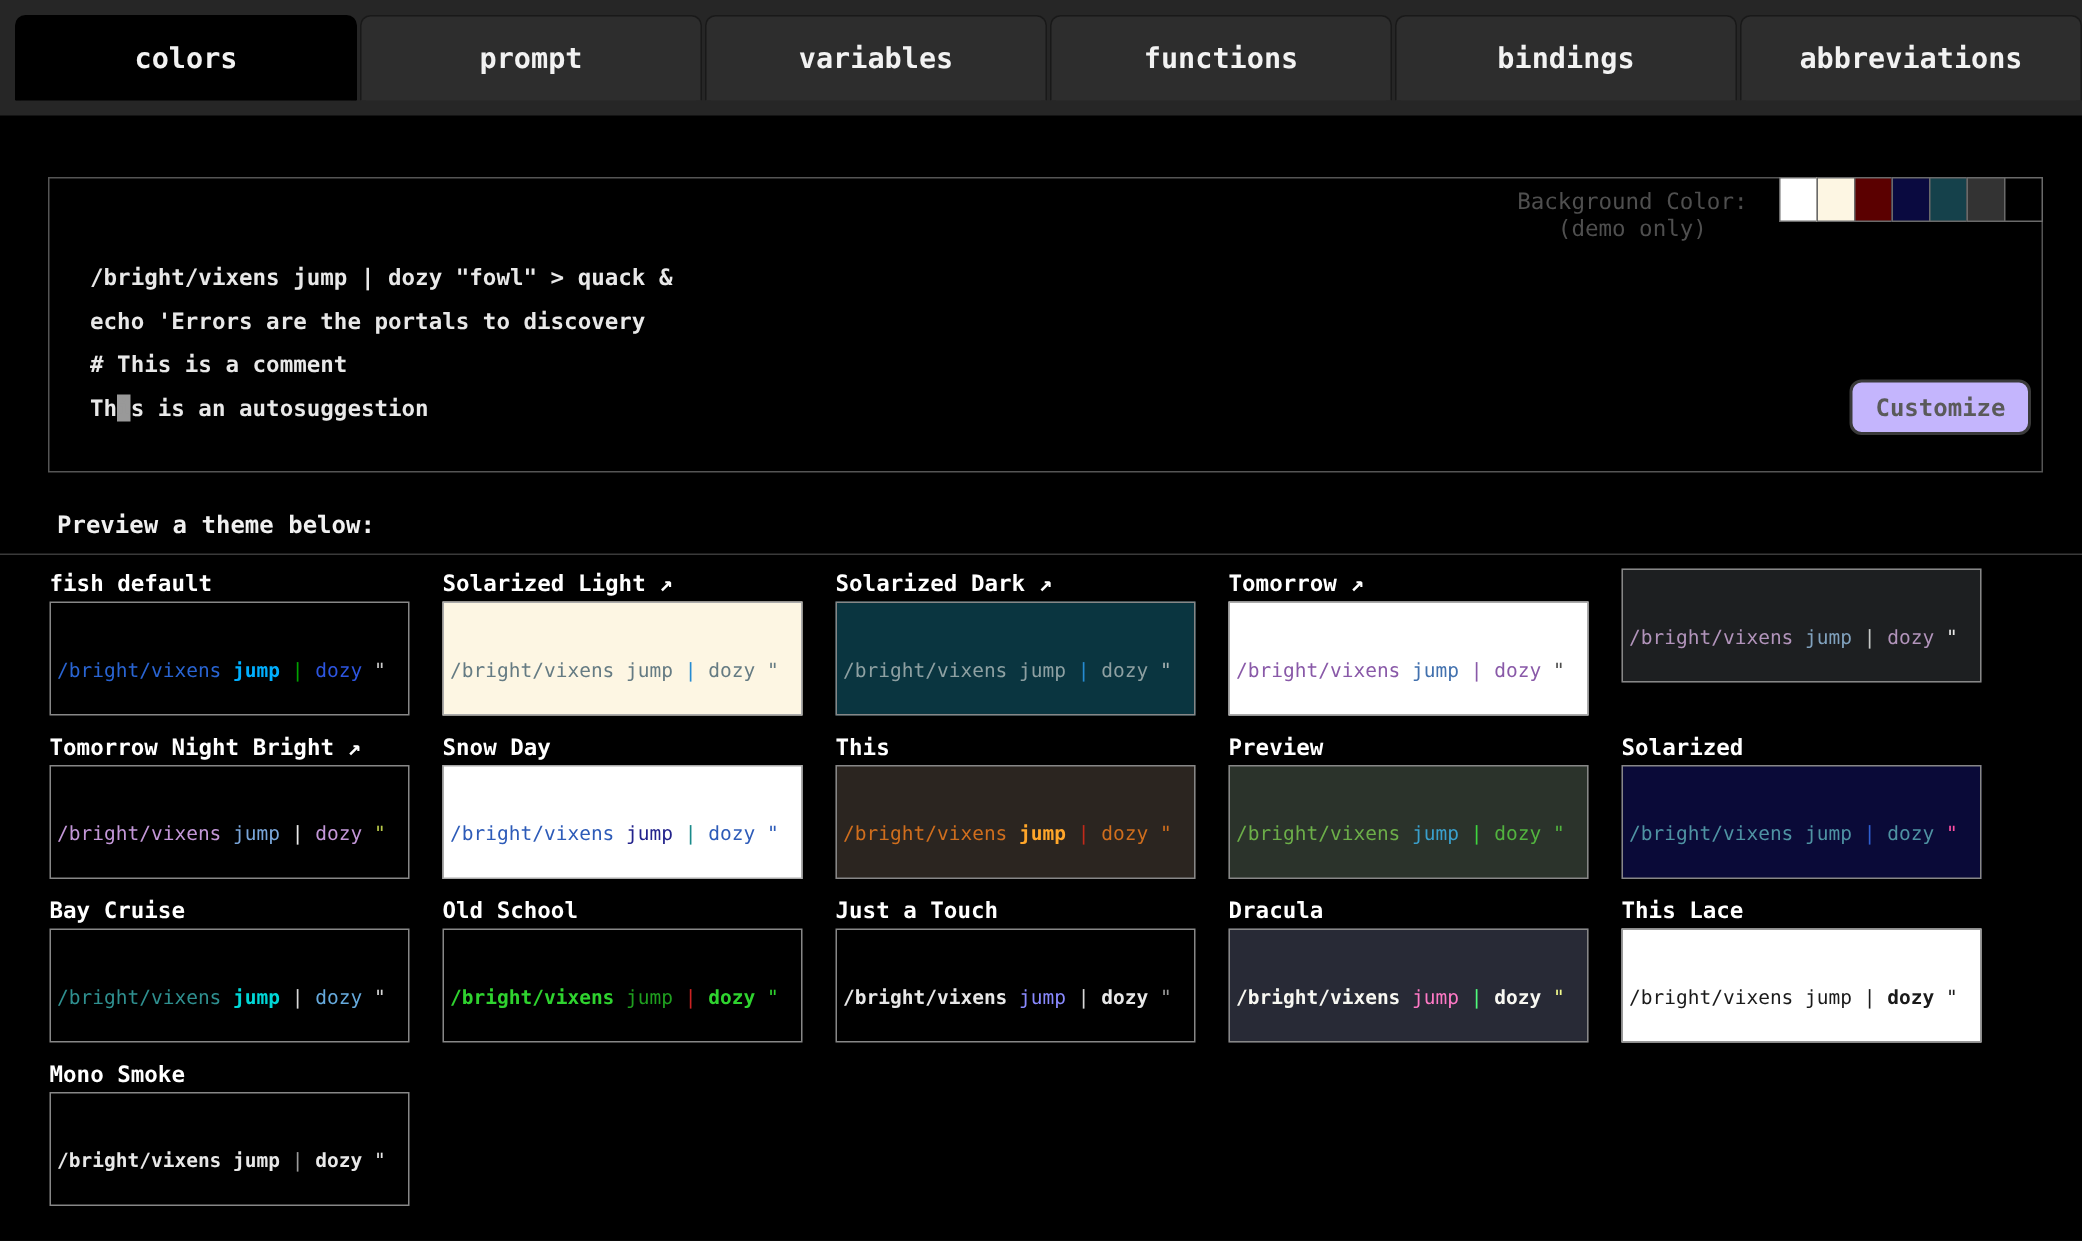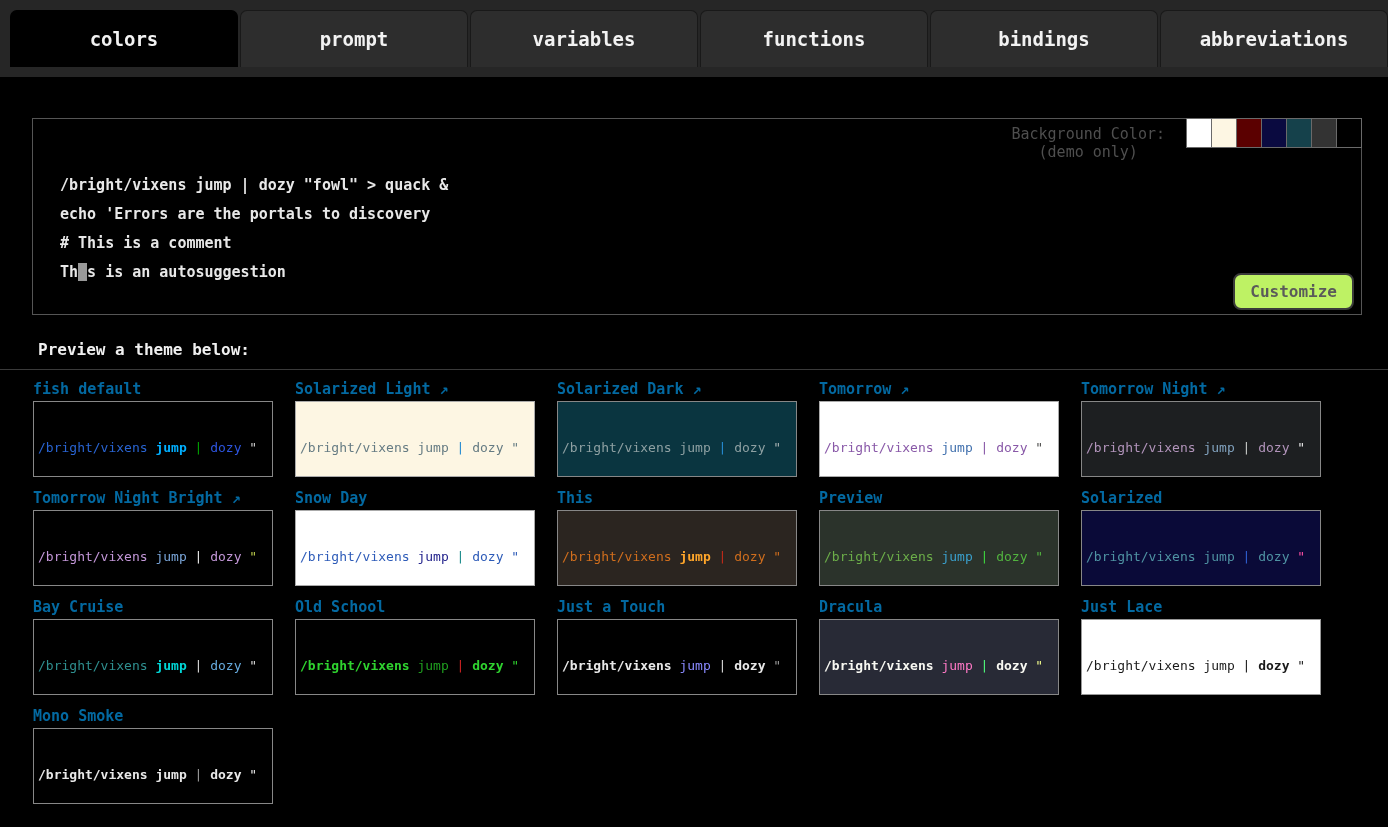--- a/index.html
+++ b/index.html
@@ -35,42 +35,42 @@
   }
   .swatches { position:absolute; top:-1px; right:-1px; display:flex; }
   .swatch { width:26px; height:30px; border:1px solid #6a6a6a; margin-left:-1px; cursor:pointer; }
   .term {
     position:absolute; left:27px; top:52px; margin:0;
     font-size:15px; font-weight:bold; line-height:29px;
     color:#e8e8e8; white-space:pre; font-family:inherit;
   }
   .cursor-main { background:#999; color:#999; }
   .customize {
-    position:absolute; right:7px; bottom:4px;
-    background:#bef264; color:#5a5a5a;
+    position:absolute; right:7px; bottom:24px;
+    background:#c4b5fd; color:#5a5a5a;
     border:2px solid #3a3a3a; border-radius:8px;
     font:bold 16px "DejaVu Sans Mono", monospace;
     padding:7px 15px; cursor:pointer;
   }
   
   .themes-heading {
     position:absolute; left:38px; top:263px;
     color:#f0f0f0; font-size:16px; font-weight:bold;
   }
   .divider {
     position:absolute; left:0; top:292px; width:1388px;
     border:none; border-top:1px solid #3a3a3a; margin:0;
   }
   .grid {
     position:absolute; left:33px; top:302px;
     display:grid; grid-template-columns:repeat(5, 240px);
     column-gap:22px; row-gap:11px;
   }
   .card { width:240px; }
-  .card-title { color:#0369a1; font-size:15px; font-weight:bold; height:22px; line-height:20px; white-space:pre; }
+  .card-title { color:#ffffff; font-size:15px; font-weight:bold; height:22px; line-height:20px; white-space:pre; }
   .t-arrow { display:none; }
   .card.linked .t-arrow { display:inline; cursor:pointer; }
   .card-box {
     width:240px; height:76px; border:1px solid #878787;
     padding:3px 4px; font-size:13px; line-height:17px;
     white-space:pre; overflow:hidden; cursor:pointer;
   }
   .card-box .l { height:17px; overflow:hidden; }
 </style>
 </head>
@@ -142,21 +142,20 @@
       <div class="card linked">
     <div class="card-title"><span class="t-name">Tomorrow</span><span class="t-arrow"> ↗</span></div>
     <div class="card-box" style="background: rgb(255, 255, 255); border-color: rgb(170, 170, 170);">
       <div class="l"><span class="tk" style="color: rgb(137, 89, 168); font-weight: normal;">/bright/vixens </span><span class="tk" style="color: rgb(66, 113, 174); font-weight: normal;">jump </span><span class="tk" style="color: rgb(137, 89, 168); font-weight: normal;">| </span><span class="tk" style="color: rgb(137, 89, 168); font-weight: normal;">dozy </span><span class="tk" style="color: rgb(77, 77, 76); font-weight: normal;">"</span></div>
       
       
       
     </div>
   </div>
       <div class="card linked">
-    <div class="card-title"><span class="t-name">Tomorrow Night</span><span class="t-arrow"> ↗</span></div>
     <div class="card-box" style="background: rgb(29, 31, 33); border-color: rgb(135, 135, 135);">
       <div class="l"><span class="tk" style="color: rgb(178, 148, 187); font-weight: normal;">/bright/vixens </span><span class="tk" style="color: rgb(129, 162, 190); font-weight: normal;">jump </span><span class="tk" style="color: rgb(197, 200, 198); font-weight: normal;">| </span><span class="tk" style="color: rgb(178, 148, 187); font-weight: normal;">dozy </span><span class="tk" style="color: rgb(232, 232, 232); font-weight: normal;">"</span></div>
       
       
       
     </div>
   </div>
       <div class="card linked">
     <div class="card-title"><span class="t-name">Tomorrow Night Bright</span><span class="t-arrow"> ↗</span></div>
     <div class="card-box" style="background: rgb(0, 0, 0); border-color: rgb(135, 135, 135);">
@@ -232,21 +231,21 @@
       <div class="card">
     <div class="card-title"><span class="t-name">Dracula</span></div>
     <div class="card-box" style="background: rgb(40, 42, 54); border-color: rgb(135, 135, 135);">
       <div class="l"><span class="tk" style="color: rgb(248, 248, 242); font-weight: bold;">/bright/vixens </span><span class="tk" style="color: rgb(255, 121, 198); font-weight: normal;">jump </span><span class="tk" style="color: rgb(80, 250, 123); font-weight: normal;">| </span><span class="tk" style="color: rgb(248, 248, 242); font-weight: bold;">dozy </span><span class="tk" style="color: rgb(241, 250, 140); font-weight: normal;">"</span></div>
       
       
       
     </div>
   </div>
       <div class="card">
-    <div class="card-title"><span class="t-name">Just Lace</span></div>
+    <div class="card-title"><span class="t-name">This Lace</span></div>
     <div class="card-box" style="background: rgb(255, 255, 255); border-color: rgb(153, 153, 153);">
       <div class="l"><span class="tk" style="color: rgb(26, 26, 26); font-weight: normal;">/bright/vixens </span><span class="tk" style="color: rgb(26, 26, 26); font-weight: normal;">jump </span><span class="tk" style="color: rgb(26, 26, 26); font-weight: normal;">| </span><span class="tk" style="color: rgb(26, 26, 26); font-weight: bold;">dozy </span><span class="tk" style="color: rgb(26, 26, 26); font-weight: normal;">"</span></div>
       
       
       
     </div>
   </div>
       <div class="card">
     <div class="card-title"><span class="t-name">Mono Smoke</span></div>
     <div class="card-box" style="background: rgb(0, 0, 0); border-color: rgb(135, 135, 135);">

